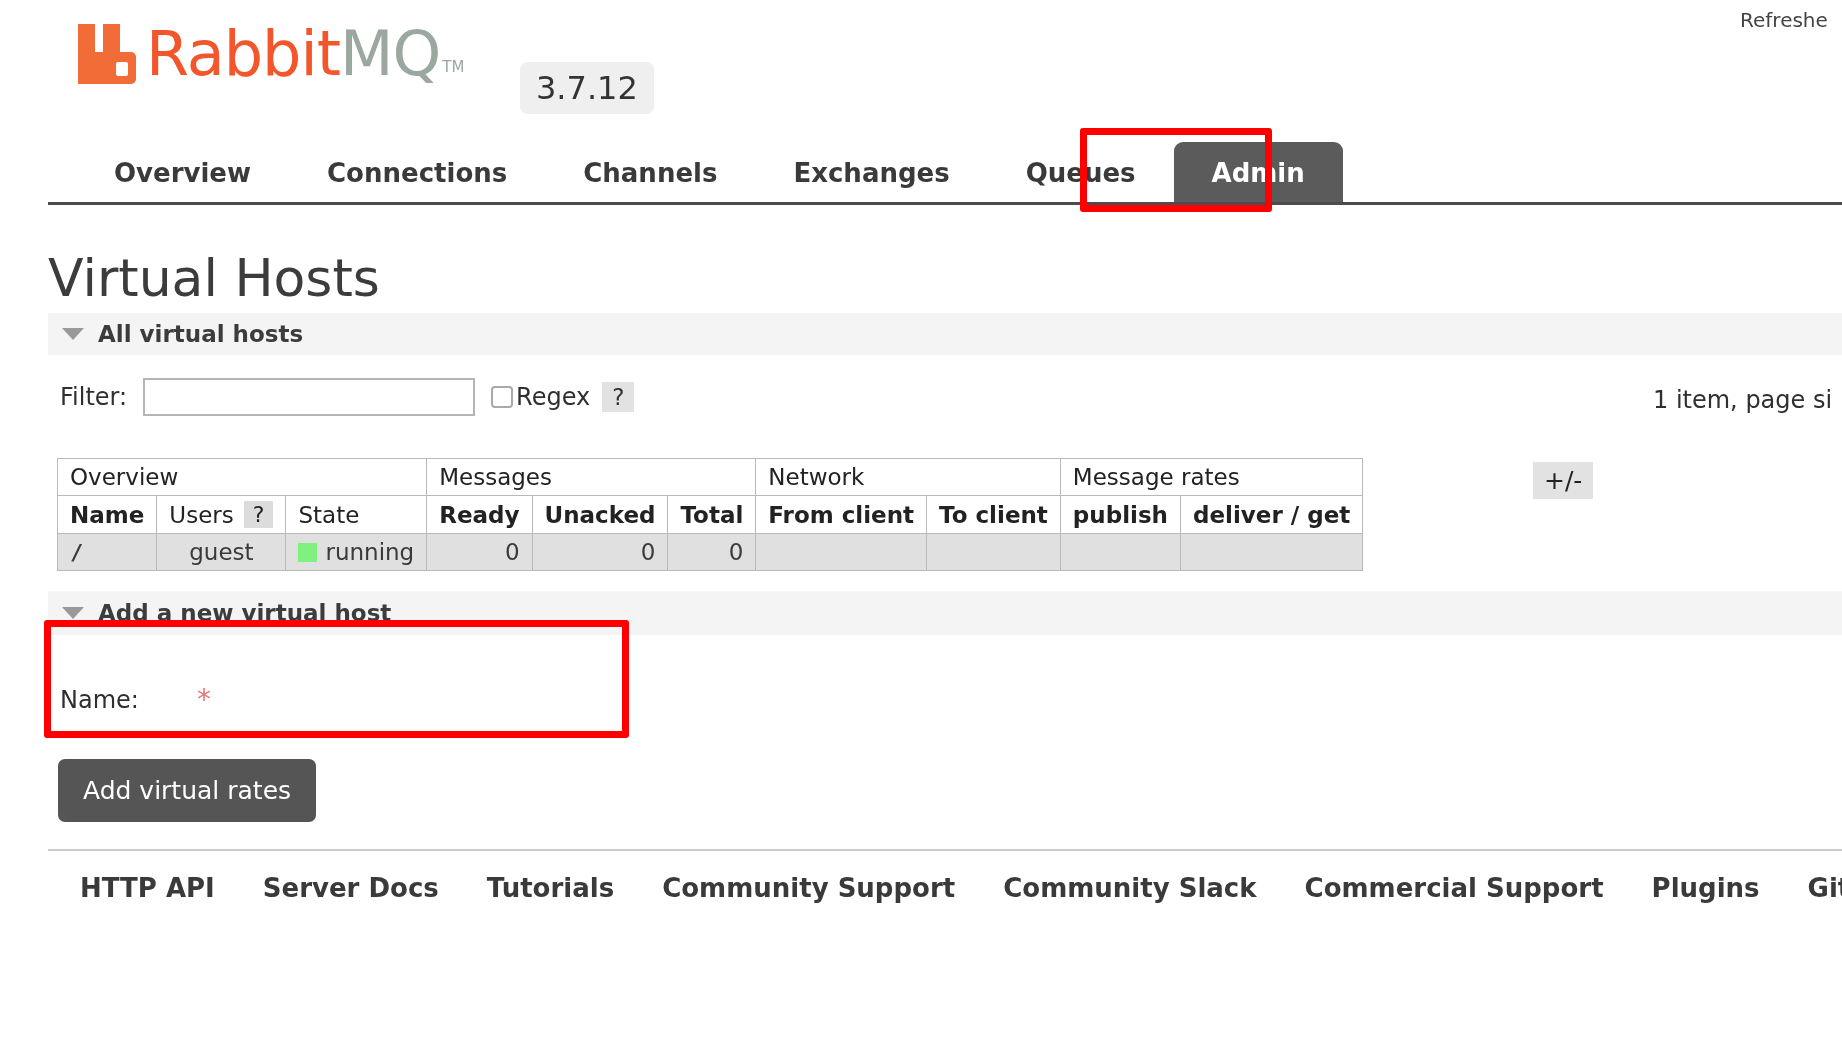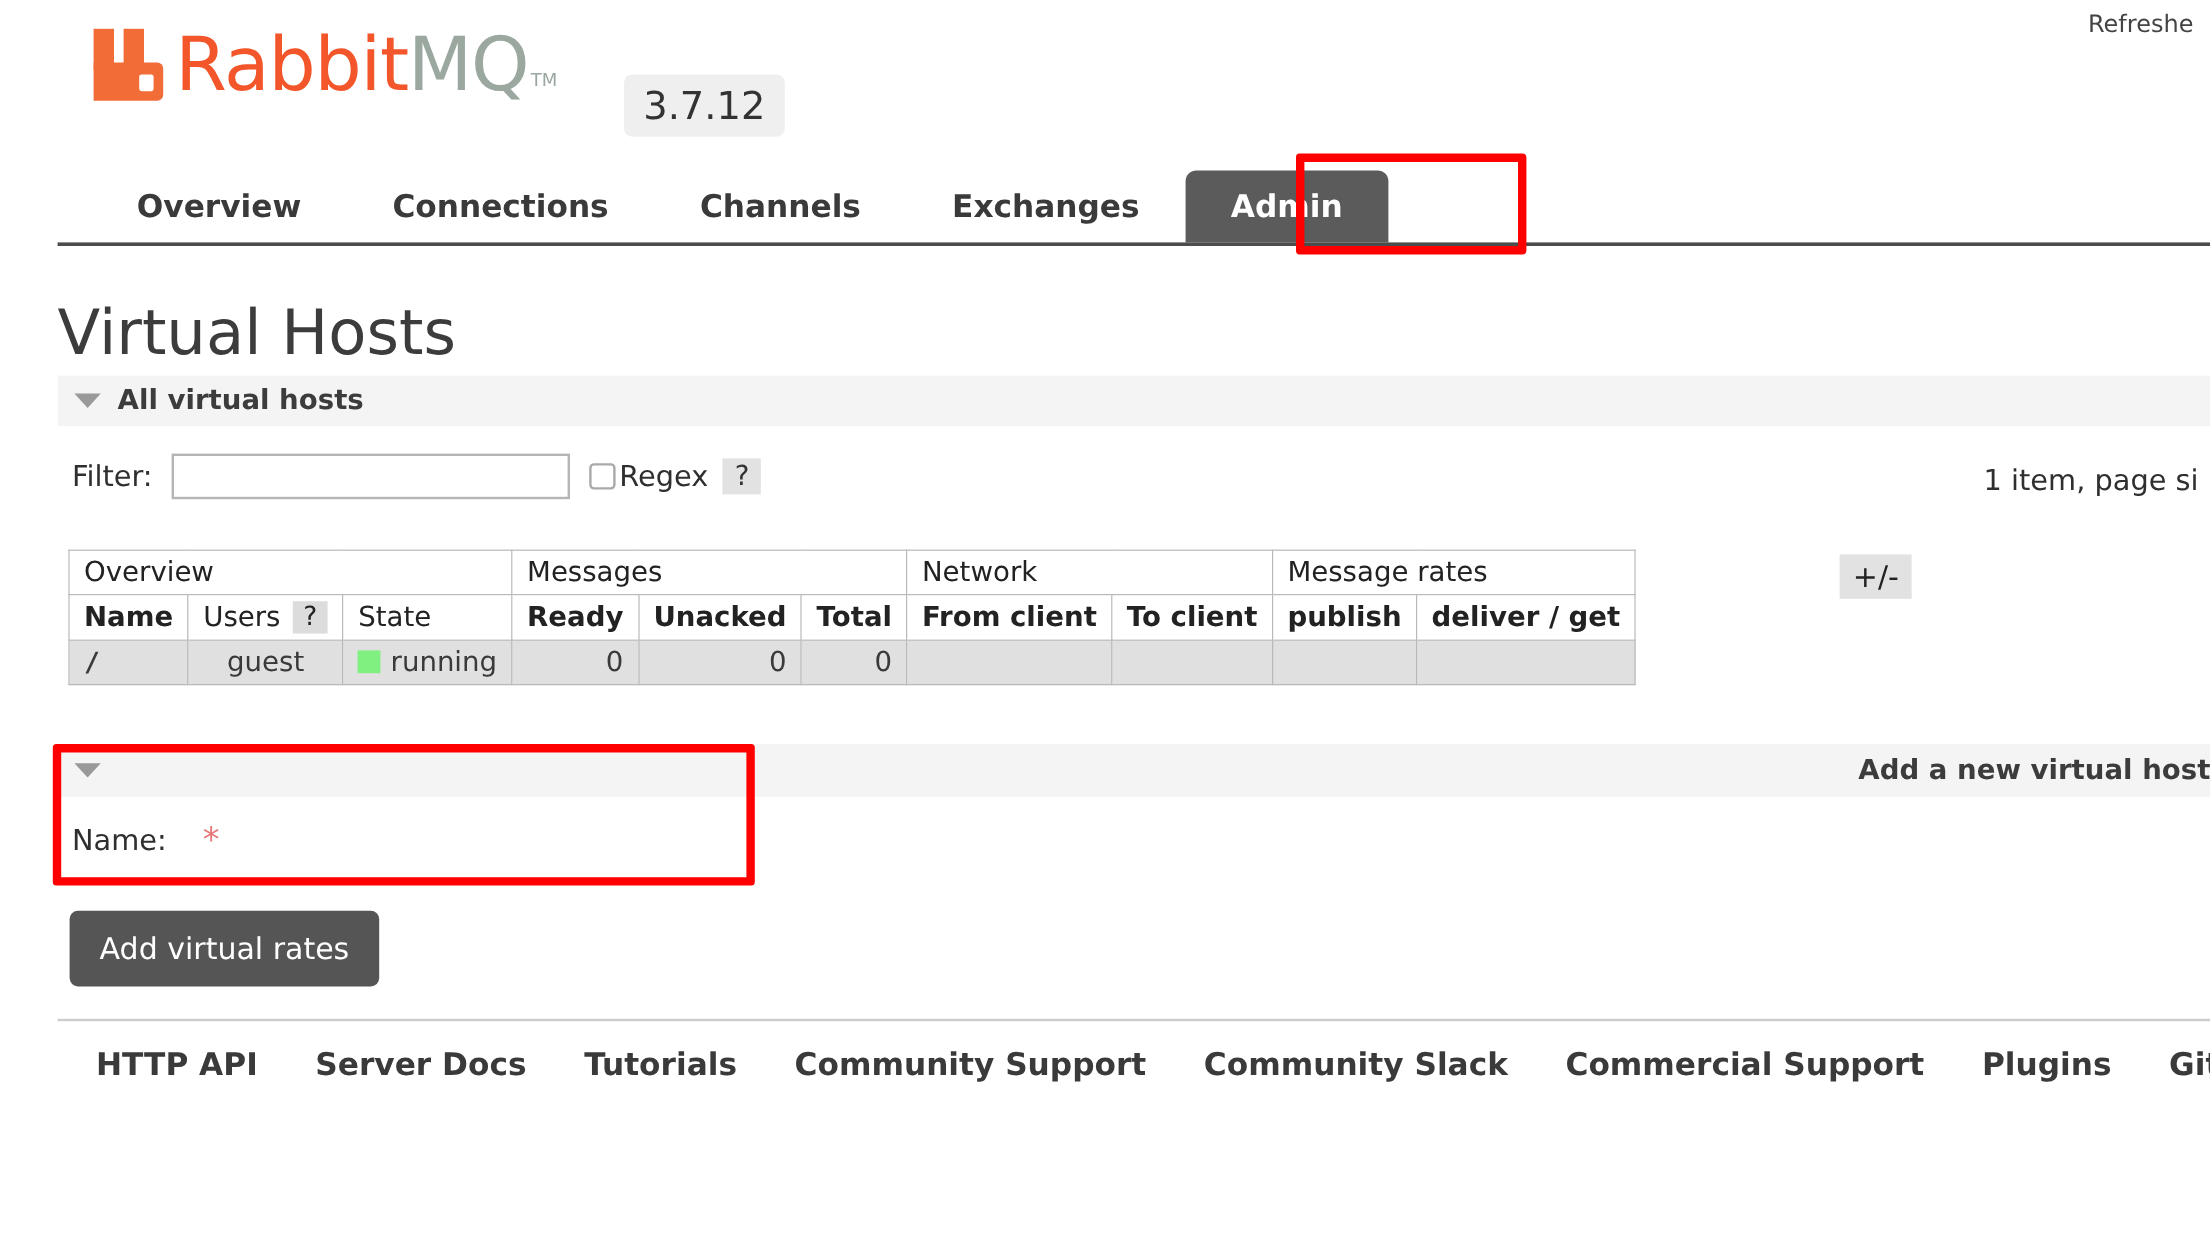--- a/index.html
+++ b/index.html
@@ -185,24 +185,23 @@
     box-sizing: border-box;
   }
   .band-all {
     left: 48px;
     top: 313px;
     width: 1794px;
     height: 42px;
   }
   .band-add {
     left: 48px;
-    top: 620px;
+    top: 591px;
     width: 1794px;
     height: 44px;
-    justify-content: space-between;
   }
   .tri {
     width: 0; height: 0;
     border-left: 11px solid transparent;
     border-right: 11px solid transparent;
     border-top: 12px solid #999999;
     margin: 0 14px 0 14px;
     flex: none;
   }
   .band-label {
@@ -347,20 +346,21 @@
     white-space: nowrap;
   }
 
   
   .name-row {
     position: absolute;
     left: 60px;
     top: 686px;
     display: flex;
     align-items: center;
+    gap: 28px;
   }
   .name-label {
     font-size: 24px;
     color: #2f2f2f;
     margin-right: 16px;
   }
   .name-focus {
     padding: 5px;
     background: #d6e3f5;
     border-radius: 4px;
@@ -449,20 +449,21 @@
   <div class="badges">
     <div class="badge">3.7.12</div>
   </div>
 
   <div class="nav">
     <div class="nav-inner">
       <div class="nav-item">Overview</div>
       <div class="nav-item">Connections</div>
       <div class="nav-item">Channels</div>
       <div class="nav-item">Exchanges</div>
+      <div class="nav-item">Queues</div>
       <div class="nav-item active">Admin</div>
     </div>
   </div>
   <div class="annot annot-admin"></div>
 
   <div class="page-title">Virtual Hosts</div>
 
   <div class="section-band band-all">
     <span class="tri"></span>
     <span class="band-label">All virtual hosts</span>

